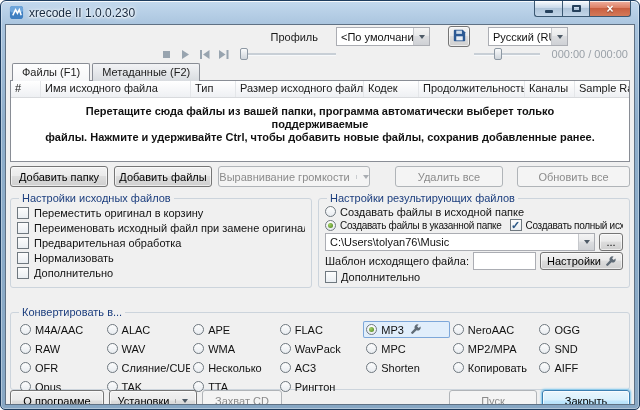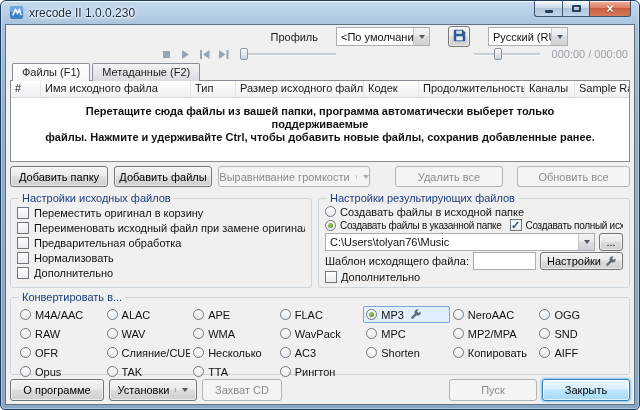--- a/index.html
+++ b/index.html
@@ -112,21 +112,21 @@
   .rp-r1{ height:13px;} .rp-r2{ height:14px; font-size:10px; letter-spacing:-0.3px;}
   .rp-r3{ height:18px; margin-top:1px;} .rp-r4{ height:18px; margin-top:1px;} .rp-r5{ height:12px; margin-top:1px;}
   .rp-check{ margin-left:4px;}
   .combo-path{ flex:1; height:18px;}
   .btn-browse{ width:24px; height:18px; padding:0; flex-shrink:0;}
   .tmpl-input{ flex:1; height:18px; border:1px solid #abadb3; background:#fff; font-family:"Liberation Sans",sans-serif; font-size:11px; padding:0 3px; min-width:20px;}
   .btn-settings{ height:18px; padding:0 6px; gap:4px; flex-shrink:0;}
   .wrench svg{ display:block;}
 
   
-  .panel-convert{ margin-top:3px; height:84px;}
+  .panel-convert{ margin-top:18px; height:84px;}
   .fmt-grid{ display:grid; grid-template-columns:repeat(7,1fr); row-gap:2px; padding-top:2px;}
   .fmt{ height:17px; display:flex; align-items:center; gap:4px; white-space:nowrap; overflow:hidden; padding:0 3px; border-radius:2px;}
   .fmt.sel{ background:#e1eefb; box-shadow:0 0 0 1px #7da7d9 inset;}
   .fmt .wrench{ margin-left:2px; display:flex;}
 
   
   .footer{ margin-top:auto; height:22px; display:flex; align-items:center; gap:5px;}
   .btn-about{ width:94px; height:22px;} .btn-presets{ width:88px; height:22px;}
   .btn-ripcd{ width:80px; height:22px;} .btn-start{ width:88px; height:22px;} .btn-close{ width:88px; height:22px;}
 </style>

